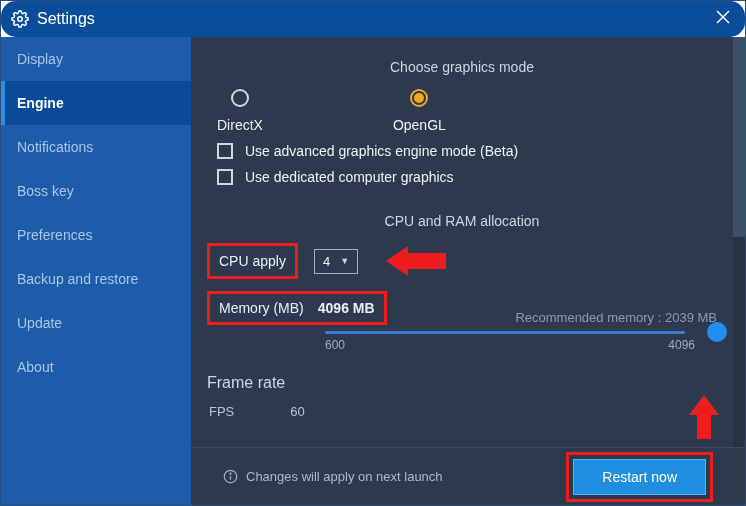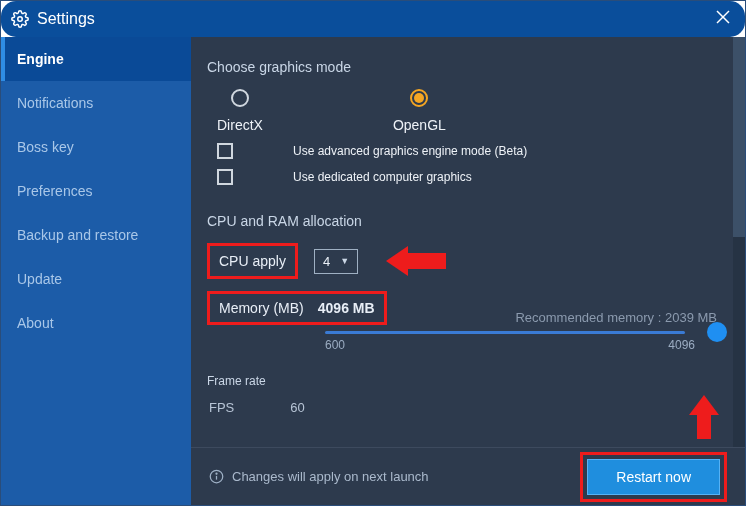--- a/index.html
+++ b/index.html
@@ -60,35 +60,35 @@
       color: #e6e9ee;
       display: flex;
       flex-direction: column;
       position: relative;
     }
     .scroll-area {
       flex: 1;
       padding: 22px 28px 10px 16px;
       overflow: hidden;
     }
-    .section-label { color: #c9d6e6; font-size: 14px; margin-bottom: 14px; }
+    .section-label { color: #c9d6e6; font-size: 14px; margin-bottom: 14px; text-align: center; }
     .radio-row { display: flex; gap: 130px; margin-left: 10px; margin-bottom: 10px; }
     .radio { display: flex; align-items: center; gap: 10px; cursor: pointer; flex-direction: column; }
     .radio-circle {
       width: 18px; height: 18px; border: 2px solid #d0d7df; border-radius: 50%;
       display: inline-flex; align-items: center; justify-content: center;
     }
     .radio.selected .radio-circle { border-color: #f5a623; }
     .radio.selected .radio-dot {
       width: 10px; height: 10px; border-radius: 50%; background: #f5a623;
     }
     .radio-label { font-size: 14px; color: #eef2f7; }
     .checkbox-row { display: flex; align-items: center; gap: 12px; margin-left: 10px; margin: 10px 0 10px 10px; cursor: pointer; }
     .checkbox-box { width: 16px; height: 16px; border: 2px solid #d0d7df; }
-    .checkbox-label { font-size: 12px; color: #eef2f7; margin-left: 48px; }
+    .checkbox-label { font-size: 14px; color: #eef2f7; }
     .section-gap { height: 18px; }
     .row { display: flex; align-items: center; gap: 16px; margin-bottom: 12px; }
     .kv-label { color: #e8eef6; font-size: 14px; }
     .red-box { border: 3px solid #ee1c1c; padding: 6px 9px; }
     .dropdown {
       border: 1px solid #9fb0c3; padding: 4px 8px; display: inline-flex;
       align-items: center; gap: 10px; font-size: 13px; color: #eaf0f7; cursor: pointer;
     }
     .caret-down { font-size: 9px; color: #cbd7e6; }
     .red-arrow-left {
@@ -103,25 +103,25 @@
     .slider-track { height: 3px; background: #3a7bd5; width: 360px; border-radius: 2px; }
     .slider-thumb { position: absolute; right: -10px; top: -9px; width: 20px; height: 20px; background: #1f8ff2; border-radius: 50%; }
     .slider-labels { display: flex; justify-content: space-between; width: 370px; margin-top: 4px; font-size: 12px; color: #9bacc2; }
     .red-arrow-up {
       position: absolute; right: 26px; top: 358px; width: 30px; height: 44px;
     }
     .red-arrow-up .head { position: absolute; top: 0; left: 0; width: 0; height: 0;
       border-left: 15px solid transparent; border-right: 15px solid transparent;
       border-bottom: 20px solid #ee1c1c; }
     .red-arrow-up .shaft { position: absolute; top: 20px; left: 8px; width: 14px; height: 24px; background: #ee1c1c; }
-    .frame-label { color: #cad6e6; font-size: 12px; margin-top: 22px;}
+    .frame-label { color: #cad6e6; font-size: 16px; margin-top: 22px;}
     .fps-row { display: flex; gap: 56px; color: #b7c4d5; font-size: 13px; margin-top: 12px; margin-left: 2px; }
     .footer {
       height: 58px; display: flex; align-items: center;
-      padding: 0 18px; border-top: 1px solid #3d4a5e;
+      padding: 0 32px; border-top: 1px solid #3d4a5e;
     }
     .info-icon { color: #9fb1c6; margin-right: 8px; display: inline-flex; }
     .footer-msg { color: #aab9cc; font-size: 13px; }
     .restart-wrap { margin-left: auto; border: 3px solid #ee1c1c; padding: 4px; }
     .restart-btn {
       background: #1f8ede; color: #fff; border: 1px solid #56b2f5;
       padding: 9px 28px; font-size: 14px; cursor: pointer;
     }
     .scrollbar-fake { position: absolute; right: 0; top: 0; bottom: 58px; width: 12px; background: #263344; }
     .scrollbar-thumb { position: absolute; top: 0; width: 12px; height: 200px; background: #3c5068; }
@@ -140,20 +140,21 @@
   <span class="header-close">
     <svg width="16" height="16" viewBox="0 0 16 16" stroke="#fff" stroke-width="1.5">
         <line x1="2" y1="2" x2="14" y2="14"></line>
         <line x1="14" y1="2" x2="2" y2="14"></line>
       </svg>
   </span>
 </div>
 
 <div class="body">
   <div class="sidebar">
+    <div class="sidebar-item"><span>Display</span></div>
     <div class="sidebar-item active"><span>Engine</span></div>
     <div class="sidebar-item"><span>Notifications</span></div>
     <div class="sidebar-item"><span>Boss key</span></div>
     <div class="sidebar-item"><span>Preferences</span></div>
     <div class="sidebar-item"><span>Backup and restore</span></div>
     <div class="sidebar-item"><span>Update</span></div>
     <div class="sidebar-item"><span>About</span></div>
   </div>
 
   <div class="content">

